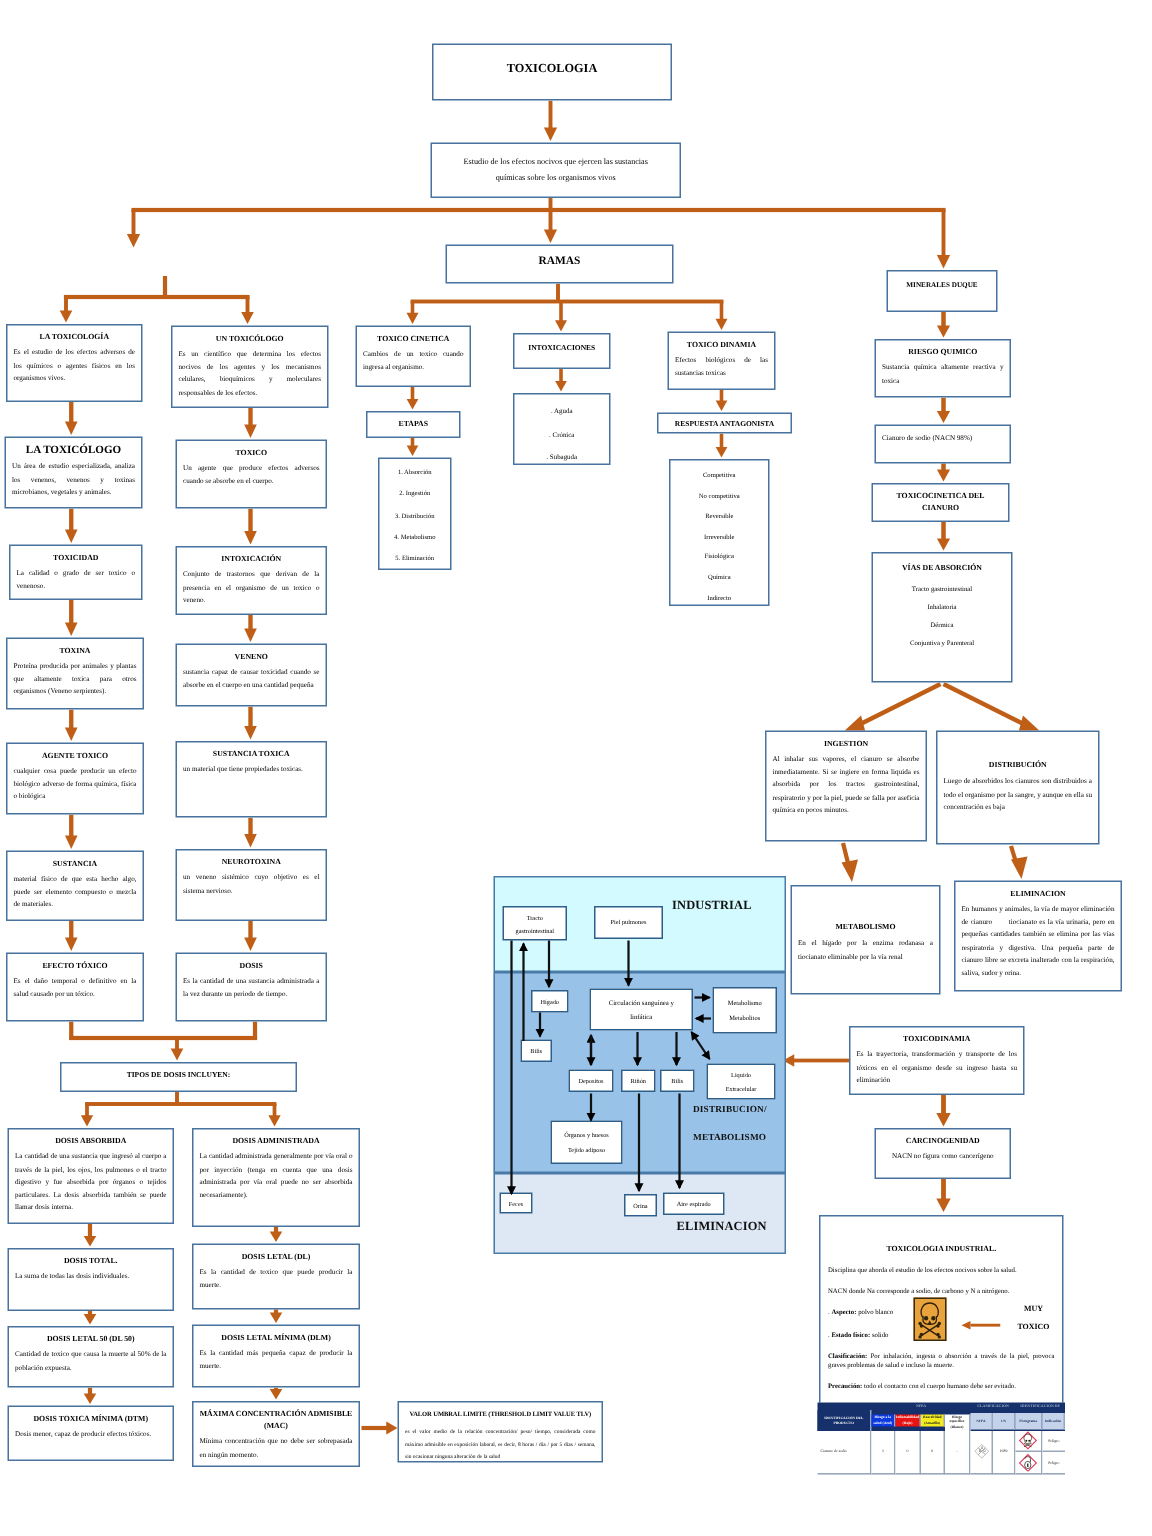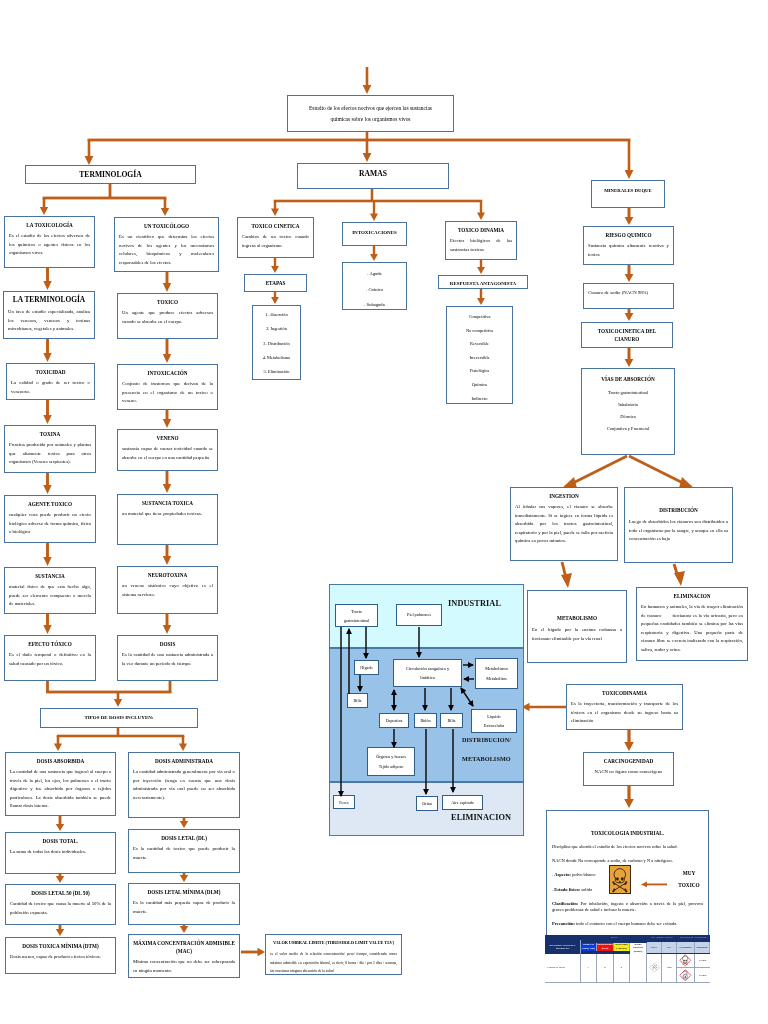--- a/index.html
+++ b/index.html
@@ -235,42 +235,42 @@
       <g>
         <rect x="627.4" y="730" width="3.2" height="12.6" fill="#bf5e17"></rect>
         <polygon points="624.2,742 633.8,742 629,751" fill="#bf5e17"></polygon>
       </g>
       <g>
         <rect x="627.4" y="786" width="3.2" height="13.6" fill="#bf5e17"></rect>
         <polygon points="624.2,799 633.8,799 629,808" fill="#bf5e17"></polygon>
       </g>
     </svg>
 
+<div class="bx" style="left:288px;top:29px;width:160px;height:38px;">
+  <div class="ttl" style="font-size:8.2px;margin-bottom:6px;">TOXICOLOGIA</div>
+</div>
 
 <div class="bx" style="left:287px;top:95px;width:167px;height:37px;padding:1px 11px;">
   <div class="ctr" style="font-size:5.45px;line-height:11px;">Estudio de los efectos nocivos que ejercen las sustancias químicas sobre los organismos vivos</div>
 </div>
 
-<div class="bx" style="left:25px;top:165px;width:171px;height:19px;">
-  <div class="ttl" style="font-size:7.6px;">TERMINOLOGÍA</div>
-</div>
 <div class="bx" style="left:297px;top:163px;width:152px;height:26px;">
   <div class="ttl" style="font-size:7.6px;margin-bottom:5px;">RAMAS</div>
 </div>
 <div class="bx" style="left:591px;top:180px;width:74px;height:28px;">
   <div class="ttl" style="font-size:4.8px;margin-bottom:8px;">MINERALES DUQUE</div>
 </div>
 
 <div id="dyn">
       <div class="bx" style="left:4px;top:216px;width:91px;height:52px;padding:2px 4px 2px 4px;justify-content:flex-start;">
         <div class="ttl t5" style="margin-top:2px;">LA TOXICOLOGÍA</div>
         <div class="bdy b45" style="margin-top:3px;">Es el estudio de los efectos adversos de los químicos o agentes físicos en los organismos vivos.</div>
       </div>
       <div class="bx" style="left:3px;top:291px;width:92px;height:48px;padding:2px 4px 2px 4px;justify-content:flex-start;">
-        <div class="ttl t5" style="font-size:7.4px;margin-top:2px;">LA TERMINOLOGÍA</div>
+        <div class="ttl t5" style="font-size:7.4px;margin-top:2px;">LA TOXICÓLOGO</div>
         <div class="bdy b45" style="margin-top:4px;">Un área de estudio especializada, analiza los venenos, venenos y toxinas microbianos, vegetales y animales.</div>
       </div>
       <div class="bx" style="left:6px;top:363px;width:89px;height:37px;padding:2px 4px 2px 4px;justify-content:flex-start;">
         <div class="ttl t5" style="margin-top:2px;">TOXICIDAD</div>
         <div class="bdy b45" style="margin-top:3px;">La calidad o grado de ser toxico o venenoso.</div>
       </div>
       <div class="bx" style="left:4px;top:425px;width:92px;height:48px;padding:2px 4px 2px 4px;justify-content:flex-start;">
         <div class="ttl t5" style="margin-top:2px;">TOXINA</div>
         <div class="bdy b45" style="margin-top:3px;">Proteína producida por animales y plantas que altamente toxica para otros organismos (Veneno serpientes).</div>
       </div>

